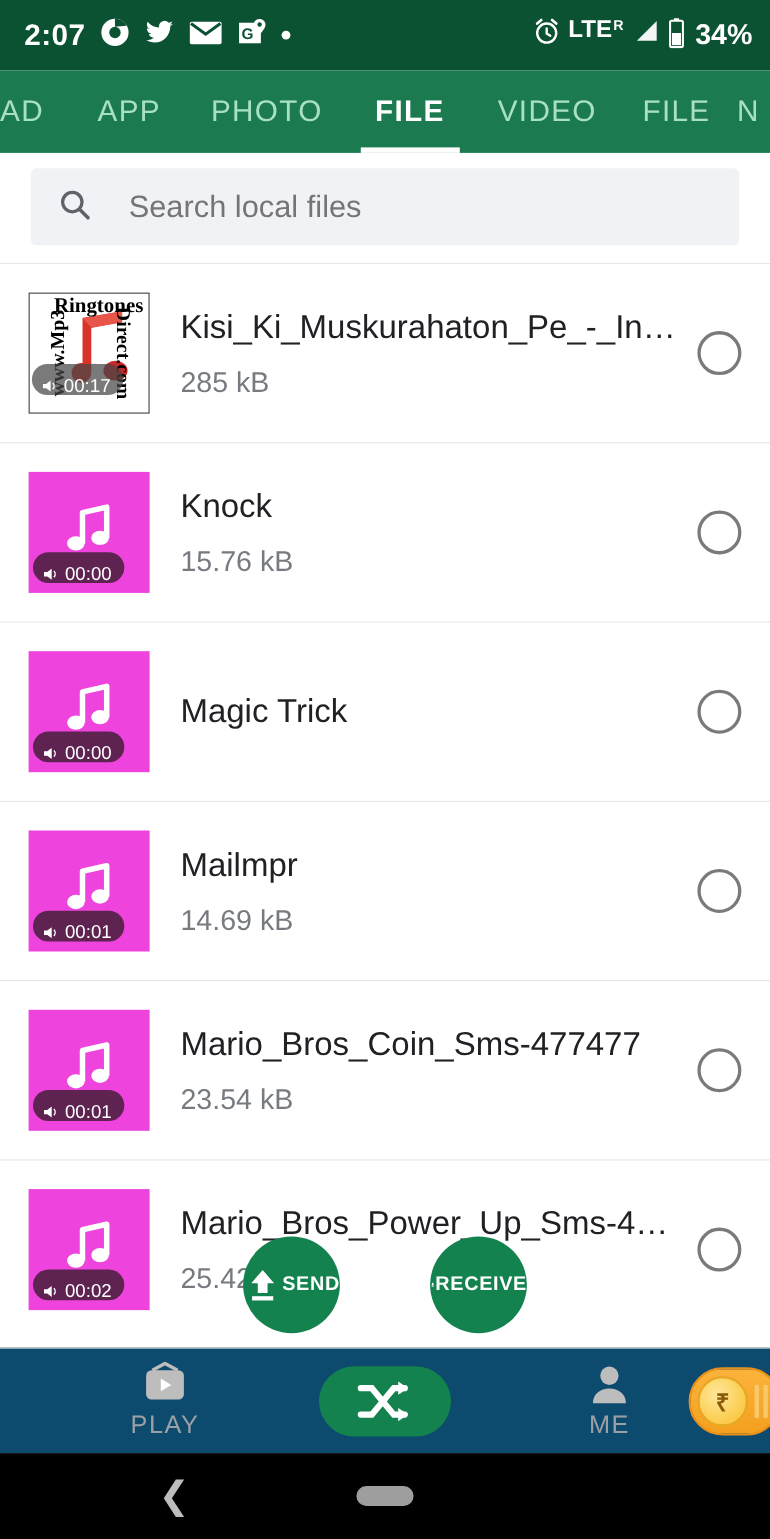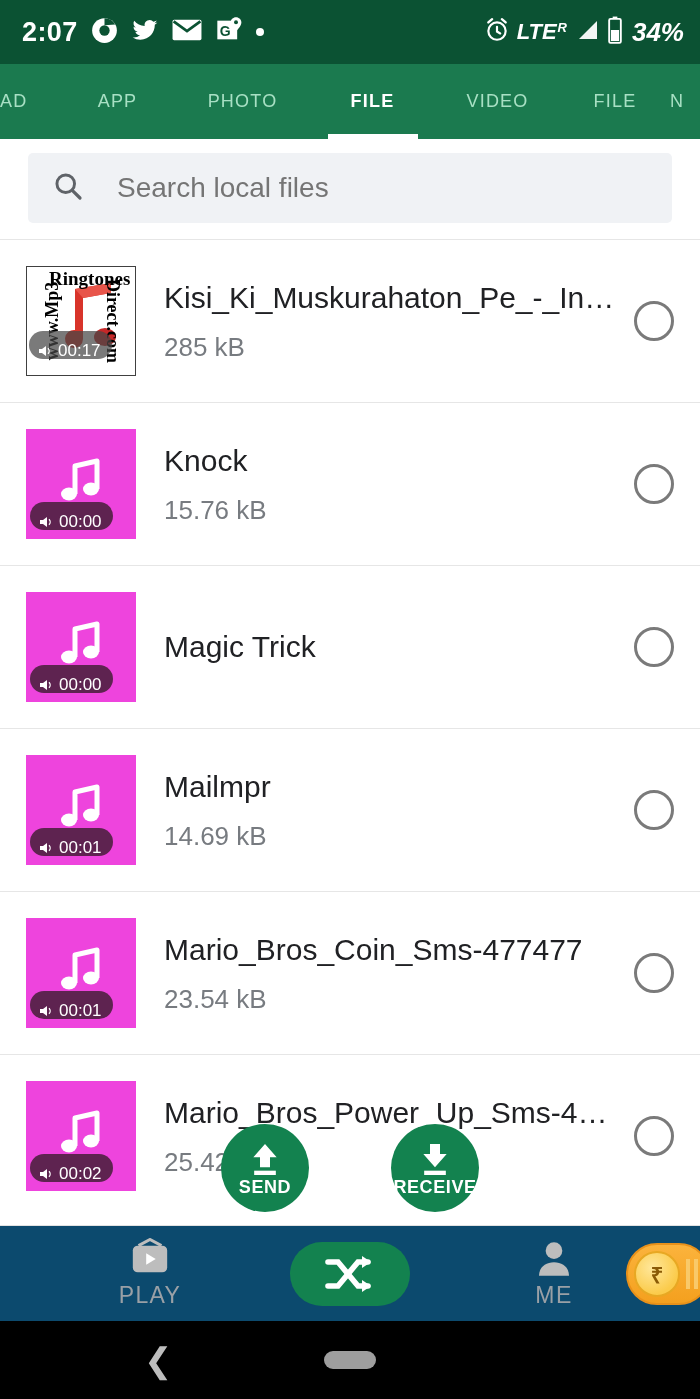--- a/index.html
+++ b/index.html
@@ -13,35 +13,35 @@
   .phone { width:700px; height:1399px; display:flex; flex-direction:column; position:relative; }
 
   
   .statusbar {
     height:64px; background:#0B5233; color:#fff;
     display:flex; align-items:center; justify-content:space-between;
     padding:0 16px 0 22px; flex:none;
   }
   .sb-left { display:flex; align-items:center; gap:13px; }
   .sb-time { font-size:27px; font-weight:700; letter-spacing:.4px; }
-  .sb-right { display:flex; align-items:center; gap:7px;font-style:italic; }
+  .sb-right { display:flex; align-items:flex-start; gap:7px; }
   .sb-batt-text { font-size:26px; font-weight:700; margin-left:2px; }
   .lte-wrap { display:flex; align-items:flex-start; }
   .lte-txt { font-size:22px; font-weight:600; line-height:1; }
   .lte-sup { font-size:13px; font-weight:600; line-height:1; margin-left:1px; }
   .dotmini { width:8px; height:8px; border-radius:50%; background:#fff; }
 
   
   .tabbar {
     height:75px; background:#1B7A4F; flex:none;
     display:flex; align-items:stretch; position:relative; overflow:hidden;
   }
   .tab {
     display:flex; align-items:center; justify-content:center;
-    color:#A8E0C4; font-size:18px; letter-spacing:1.2px;
+    color:#A8E0C4; font-size:27px; letter-spacing:1.2px;
     position:relative; flex:none; white-space:nowrap;
   }
   .tab.active { color:#ffffff; font-weight:700; }
   .tab.active::after {
     content:""; position:absolute; left:14%; right:14%; bottom:0;
     height:5px; background:#ffffff;
   }
 
   
   .searchwrap { background:#fff; padding:14px 28px 16px 28px; flex:none; }
@@ -84,21 +84,21 @@
   
   .art-inner { position:absolute; inset:0; }
   .art-word { position:absolute; font-family:"Liberation Serif", serif; font-weight:700; color:#000; }
   .aw-top { top:1px; left:22px; font-size:19px; }
   .aw-left { left:-14px; top:50%; transform:translateY(-50%) rotate(-90deg); font-size:18px; }
   .aw-right { right:-19px; top:50%; transform:translateY(-50%) rotate(90deg); font-size:18px; }
 
   
   .fab {
     position:absolute; width:88px; height:88px; border-radius:50%;
-    background:#13824F; display:flex; flex-direction:column;
+    background:#13824F; display:flex; 
     align-items:center; justify-content:center; color:#fff;
   }
   .fab-label { font-size:18px; font-weight:700; letter-spacing:.6px; margin-top:-2px; }
   #fab-send { left:221px; top:1124px; }
   #fab-receive { left:391px; top:1124px; }
 
   
   .bottomnav {
     height:96px; background:#0c4a6e; border-top:1px solid #E2E2E2;
     display:flex; align-items:center; position:relative; flex:none;gap:17px;

